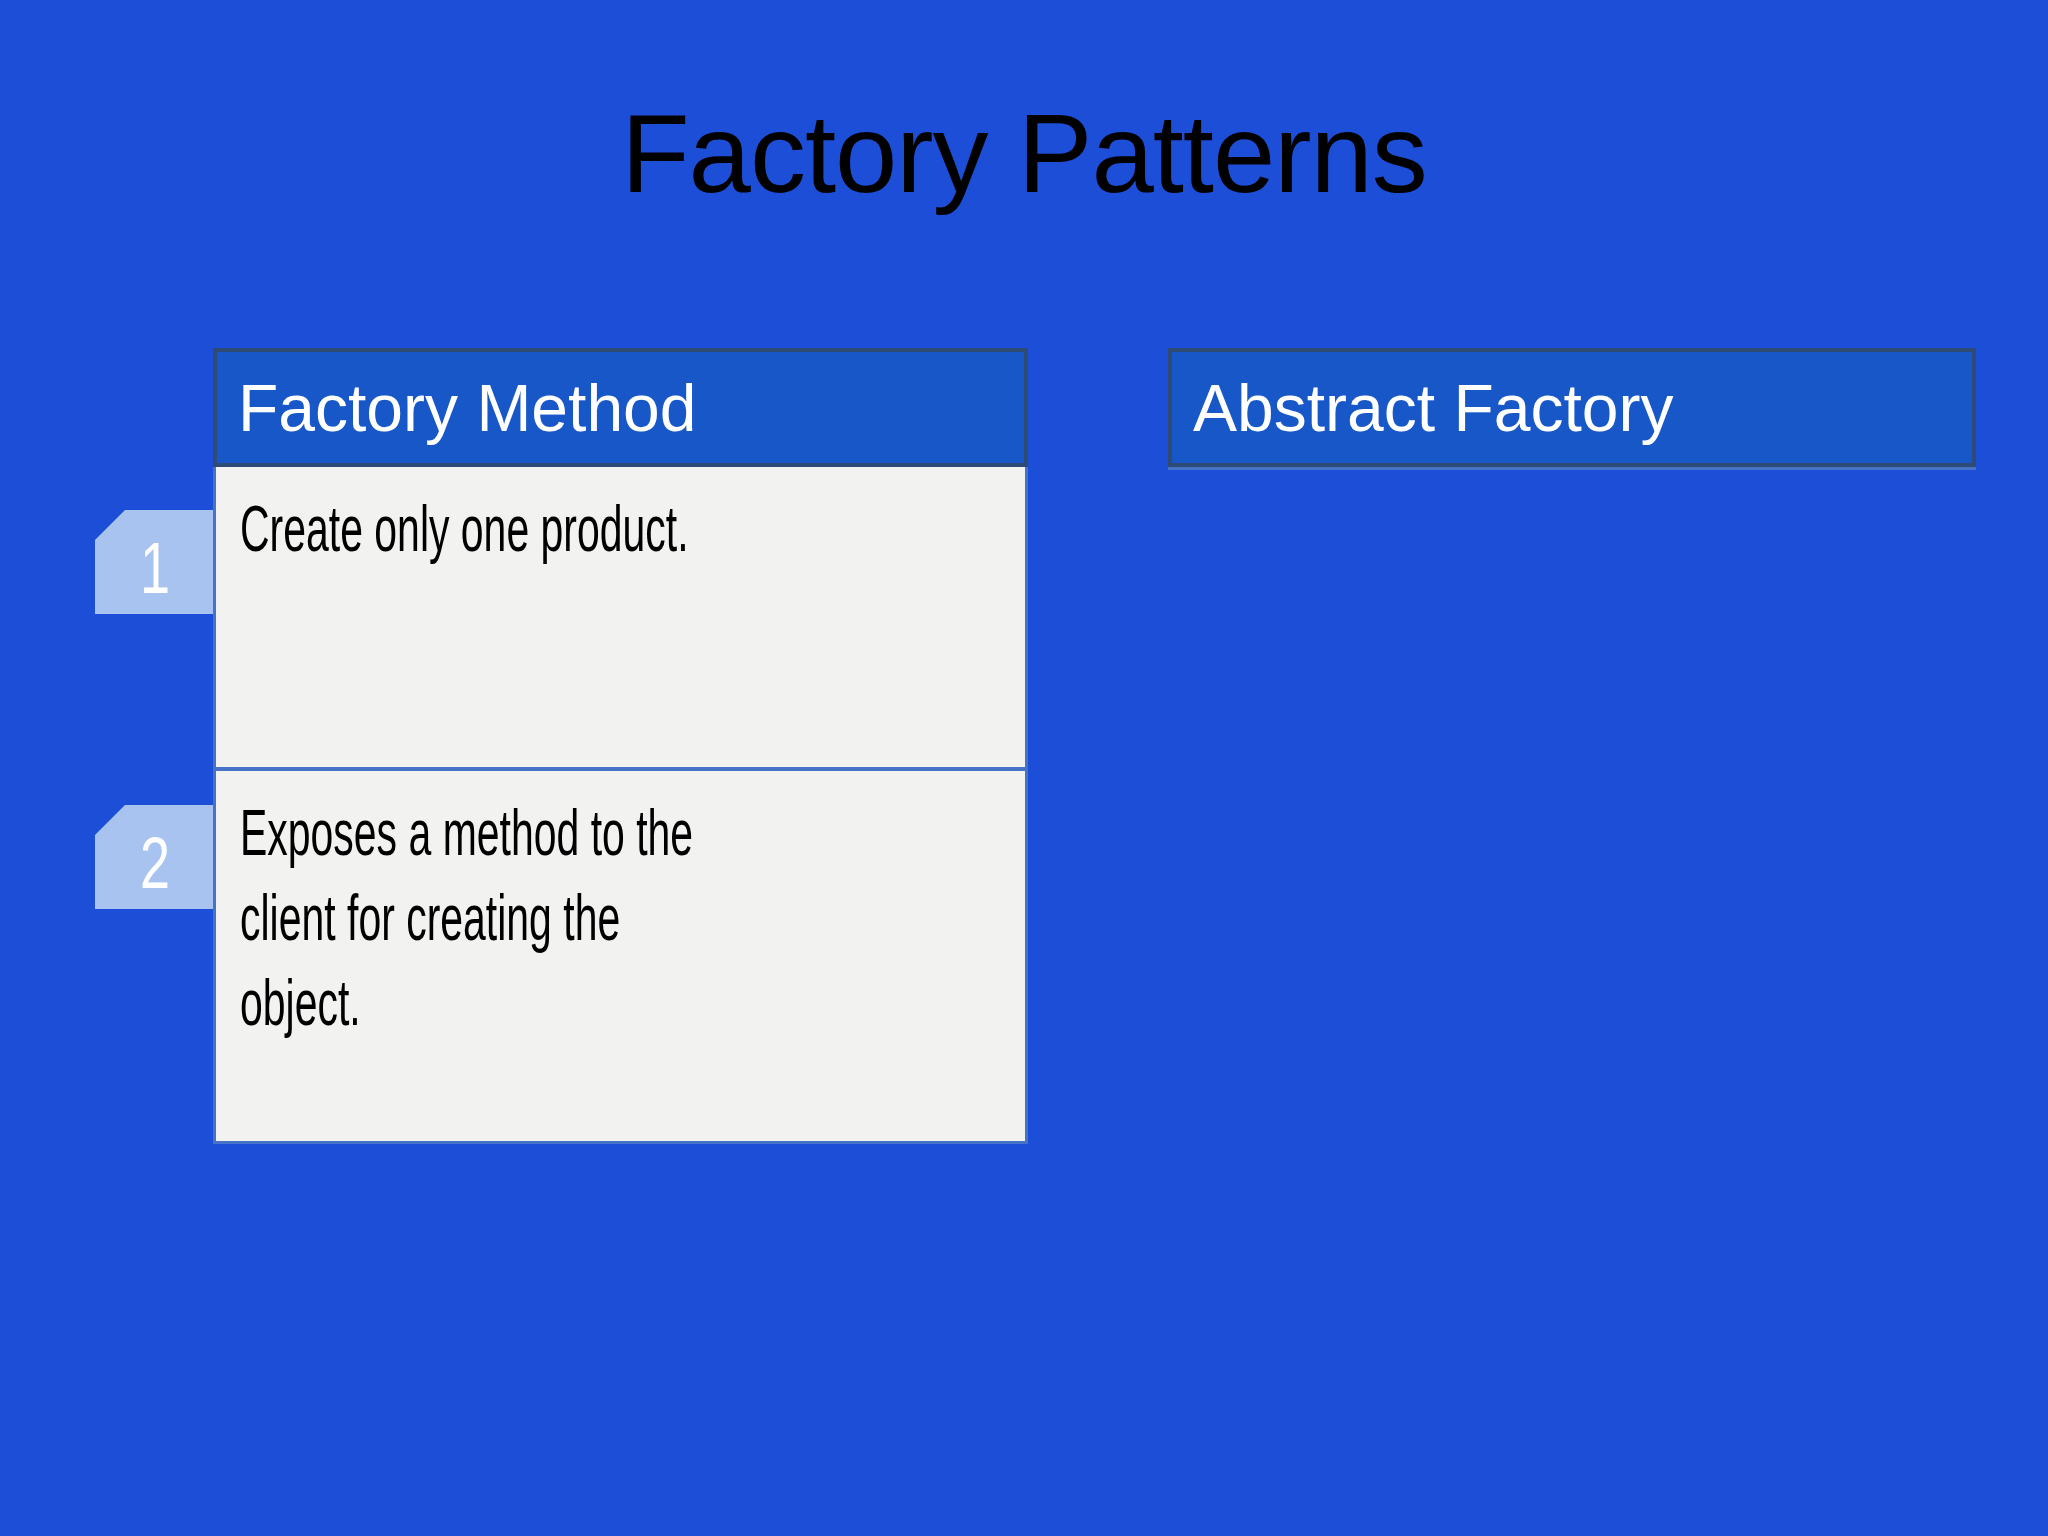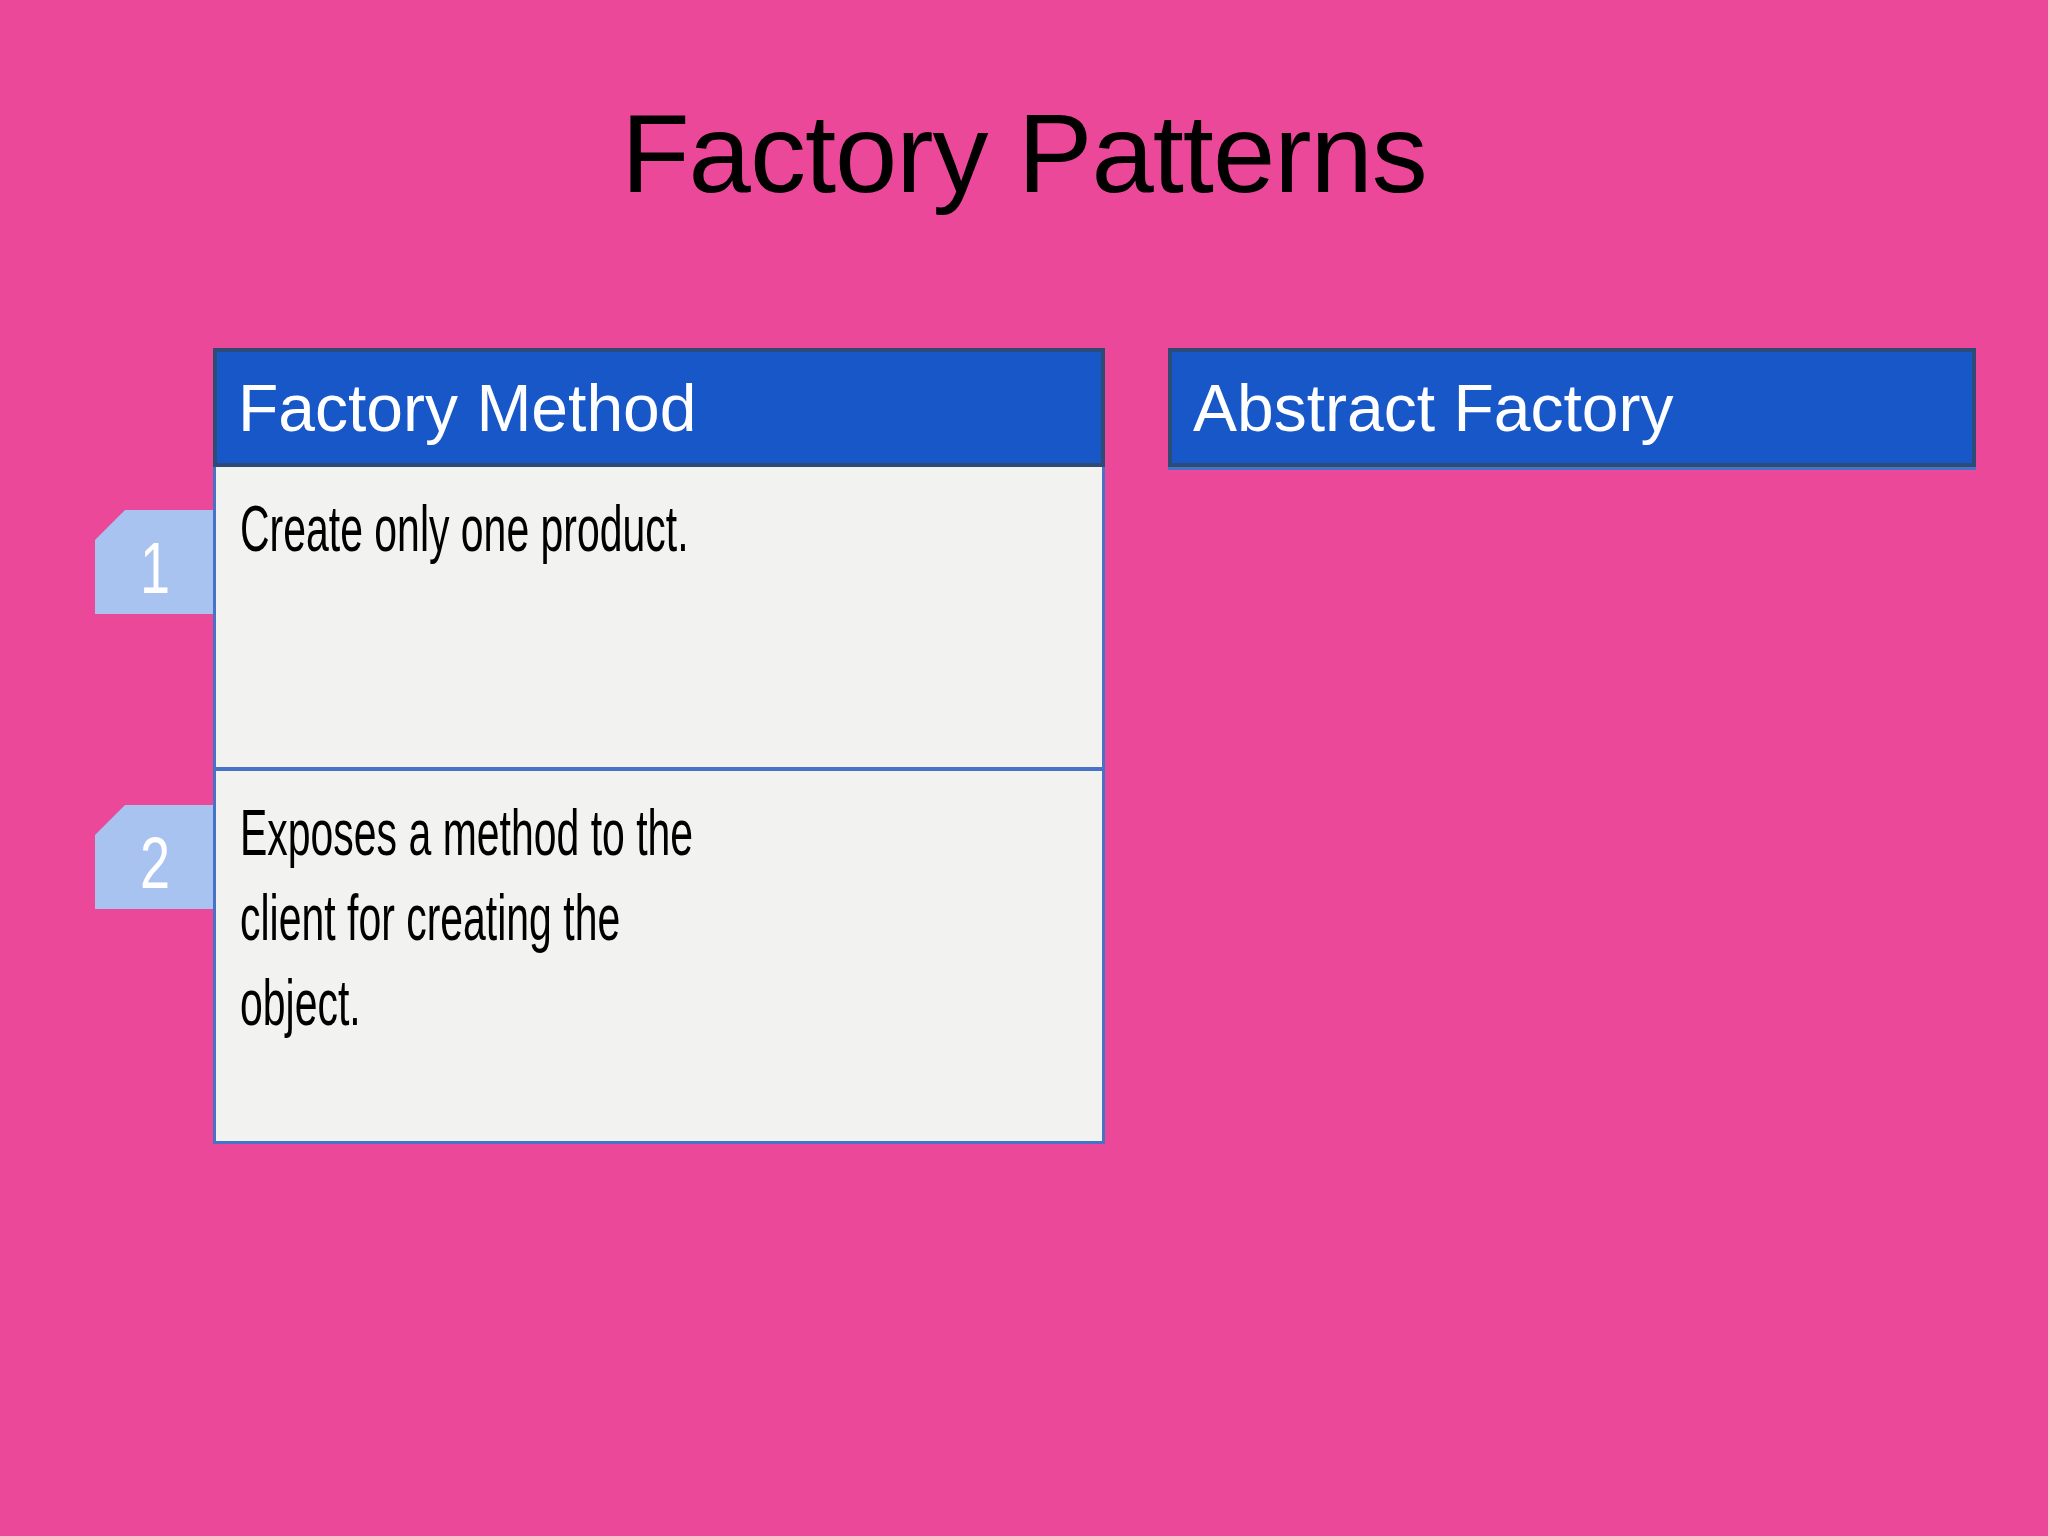--- a/index.html
+++ b/index.html
@@ -4,42 +4,42 @@
 <style>
   html, body {
     margin: 0;
     padding: 0;
     background: #ffffff;
   }
   .slide {
     position: relative;
     width: 2048px;
     height: 1536px;
-    background: #ec4899;
+    background: #1d4ed8;
     font-family: "Liberation Sans", sans-serif;
     overflow: hidden;
   }
   .title {
     position: absolute;
     top: 92px;
     left: 0;
     width: 100%;
     margin: 0;
     text-align: center;
     font-weight: 400;
     font-size: 112px;
     line-height: 1.1;
     color: var(--body-text, #000);
     letter-spacing: -1px;
   }
   .card {
     position: absolute;
     top: 348px;
   }
-  .card-left  { left: 213px;  width: 892px; }
+  .card-left  { left: 213px;  width: 815px; }
   .card-right { left: 1168px; width: 808px; }
   .card-header {
     box-sizing: border-box;
     height: 119px;
     background: var(--header-bg, #1757C8);
     border: 4px solid var(--header-border, #2E4B76);
     display: flex;
     align-items: center;
     padding-left: 21px;
   }

